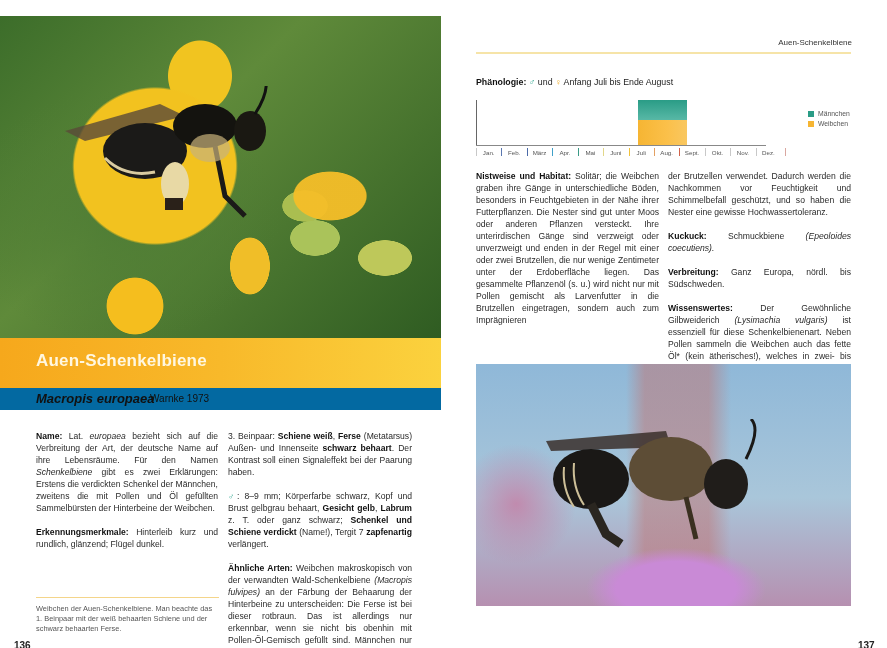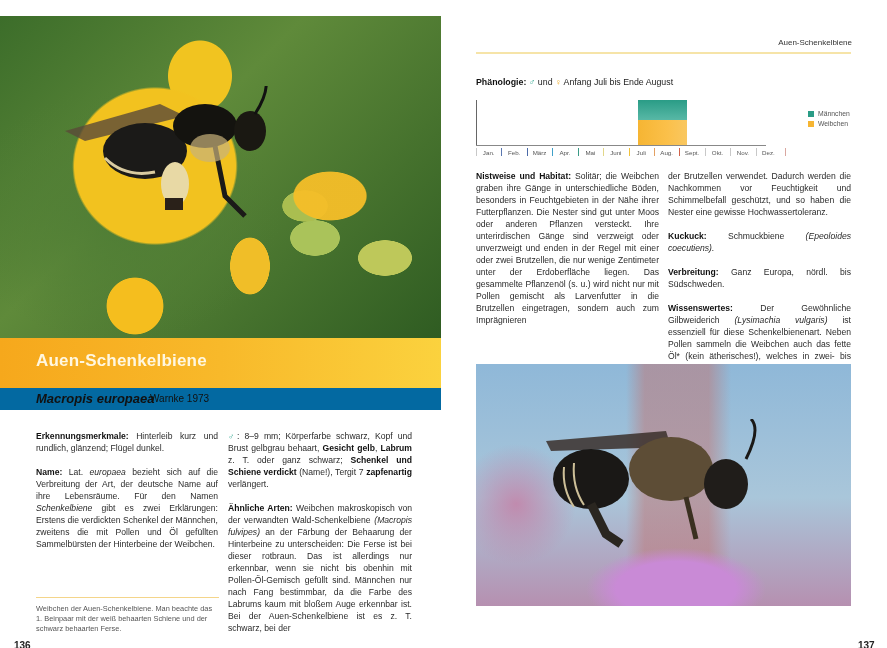--- a/index.html
+++ b/index.html
@@ -112,28 +112,31 @@
   <div class="title-band">
     <h1>Auen-Schenkelbiene</h1>
   </div>
   <div class="latin-band">
     <span class="latin">Macropis europaea</span>
     <span class="author">Warnke 1973</span>
   </div>
 
   <div class="col col-l1">
     <p>
+      <b>Name:</b><span> Lat. </span><i>europaea</i><span> bezieht sich auf die Verbreitung der Art, der deutsche Name auf ihre Lebensräume. Für den Namen </span><i>Schenkelbiene</i><span> gibt es zwei Erklärungen: Erstens die verdickten Schenkel der Männchen, zweitens die mit Pollen und Öl gefüllten Sammelbürsten der Hinterbeine der Weibchen.</span>
+    </p>
+    <p>
       <b>Erkennungsmerkmale:</b><span> Hinterleib kurz und rundlich, glänzend; Flügel dunkel.</span>
     </p>
-    <p>
-      <b>Name:</b><span> Lat. </span><i>europaea</i><span> bezieht sich auf die Verbreitung der Art, der deutsche Name auf ihre Lebensräume. Für den Namen </span><i>Schenkelbiene</i><span> gibt es zwei Erklärungen: Erstens die verdickten Schenkel der Männchen, zweitens die mit Pollen und Öl gefüllten Sammelbürsten der Hinterbeine der Weibchen.</span>
-    </p>
   </div>
 
   <div class="col col-l2">
+    <p>
+      <span>3. Beinpaar: </span><b>Schiene weiß</b><span>, </span><b>Ferse</b><span> (Metatarsus) Außen- und Innenseite </span><b>schwarz behaart</b><span>. Der Kontrast soll einen Signaleffekt bei der Paarung haben.</span>
+    </p>
     <p>
       <span class="sym-m">♂</span><span>: 8–9 mm; Körperfarbe schwarz, Kopf und Brust gelbgrau behaart, </span><b>Gesicht gelb</b><span>, </span><b>Labrum</b><span> z. T. oder ganz schwarz; </span><b>Schenkel und Schiene verdickt</b><span> (Name!), Tergit 7 </span><b>zapfenartig</b><span> verlängert.</span>
     </p>
     <p>
       <b>Ähnliche Arten:</b><span> Weibchen makroskopisch von der verwandten Wald-Schenkelbiene </span><i>(Macropis fulvipes)</i><span> an der Färbung der Behaarung der Hinterbeine zu unterscheiden: Die Ferse ist bei dieser rotbraun. Das ist allerdings nur erkennbar, wenn sie nicht bis obenhin mit Pollen-Öl-Gemisch gefüllt sind. Männchen nur nach Fang bestimmbar, da die Farbe des Labrums kaum mit bloßem Auge erkennbar ist. Bei der Auen-Schenkelbiene ist es z. T. schwarz, bei der</span>
     </p>
   </div>
 
   <div class="caption-line-l"></div>
   <div class="caption-l">Weibchen der Auen-Schenkelbiene. Man beachte das 1. Beinpaar mit der weiß behaarten Schiene und der schwarz behaarten Ferse.</div>

